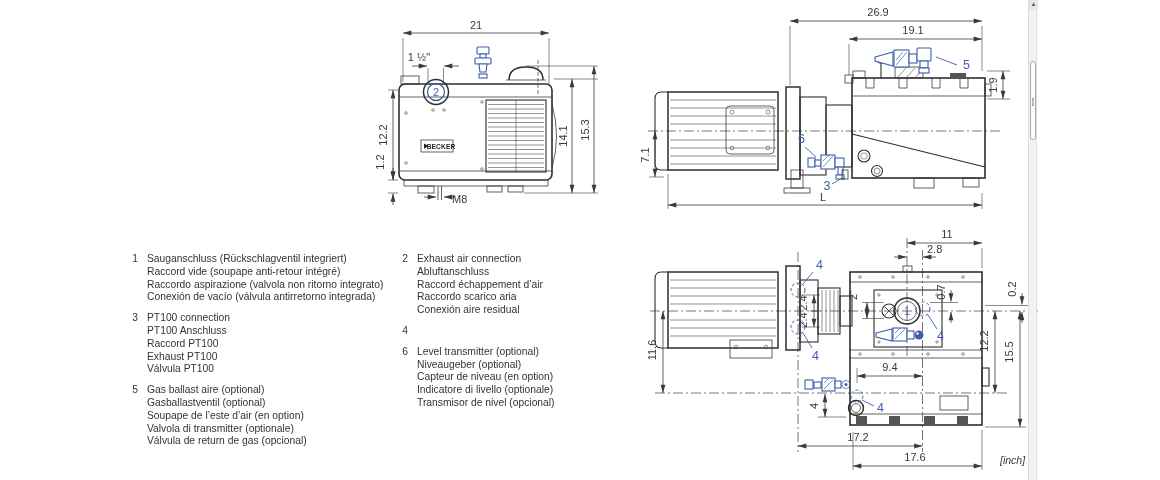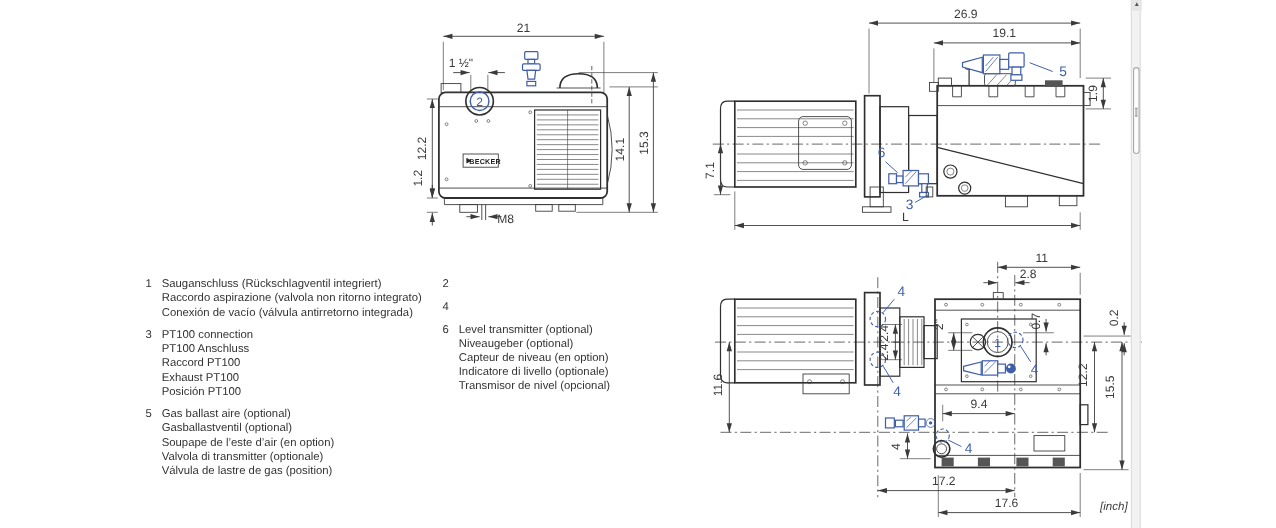--- a/index.html
+++ b/index.html
@@ -399,49 +399,57 @@
       <text class="inch" x="1000" y="464">[inch]</text>
     </g>
   </g>
 </svg>
 
 <div class="legend-col" style="left:129px;top:253px;">
   <div class="legend-item">
     <span class="num">1</span>
     <div>
       <div>Sauganschluss (Rückschlagventil integriert)</div>
+      <div>Raccord vide (soupape anti-retour intégré)</div>
       <div>Raccordo aspirazione (valvola non ritorno integrato)</div>
       <div>Conexión de vacío (válvula antirretorno integrada)</div>
     </div>
   </div>
   <div class="legend-item">
     <span class="num">3</span>
     <div>
       <div>PT100 connection</div>
       <div>PT100 Anschluss</div>
       <div>Raccord PT100</div>
       <div>Exhaust PT100</div>
-      <div>Posición PT100</div>
+      <div>Válvula PT100</div>
     </div>
   </div>
   <div class="legend-item">
     <span class="num">5</span>
     <div>
       <div>Gas ballast aire (optional)</div>
       <div>Gasballastventil (optional)</div>
       <div>Soupape de l’este d’air (en option)</div>
       <div>Valvola di transmitter (optionale)</div>
-      <div>Válvula de lastre de gas (position)</div>
+      <div>Válvula de return de gas (opcional)</div>
     </div>
   </div>
 </div>
 
 <div class="legend-col" style="left:399px;top:253px;width:260px;">
   <div class="legend-item">
     <span class="num">2</span>
+    <div>
+      <div>Exhaust air connection</div>
+      <div>Abluftanschluss</div>
+      <div>Raccord échappement d’air</div>
+      <div>Raccordo scarico aria</div>
+      <div>Conexión aire residual</div>
+    </div>
   </div>
   <div class="legend-item">
     <span class="num">4</span>
   </div>
   <div class="legend-item">
     <span class="num">6</span>
     <div>
       <div>Level transmitter (optional)</div>
       <div>Niveaugeber (optional)</div>
       <div>Capteur de niveau (en option)</div>

